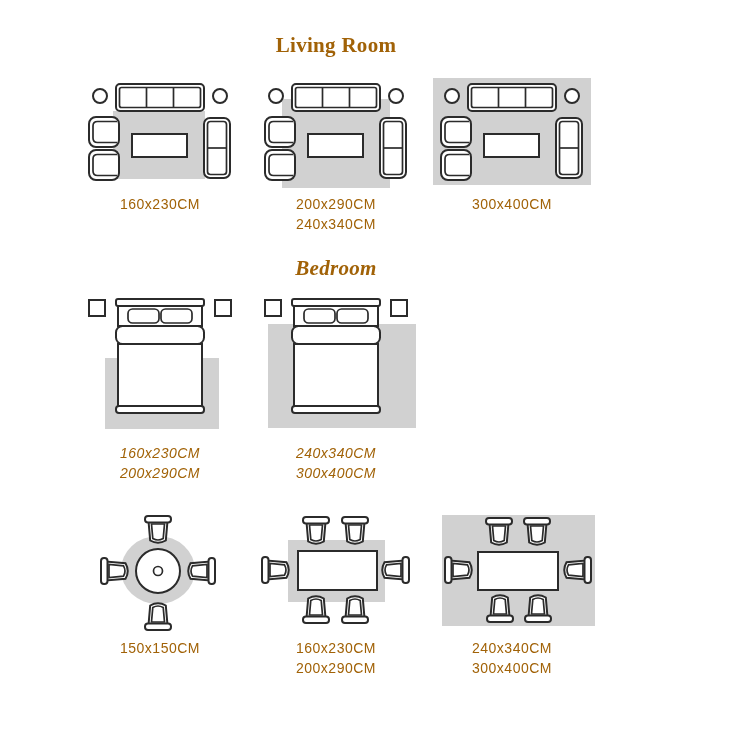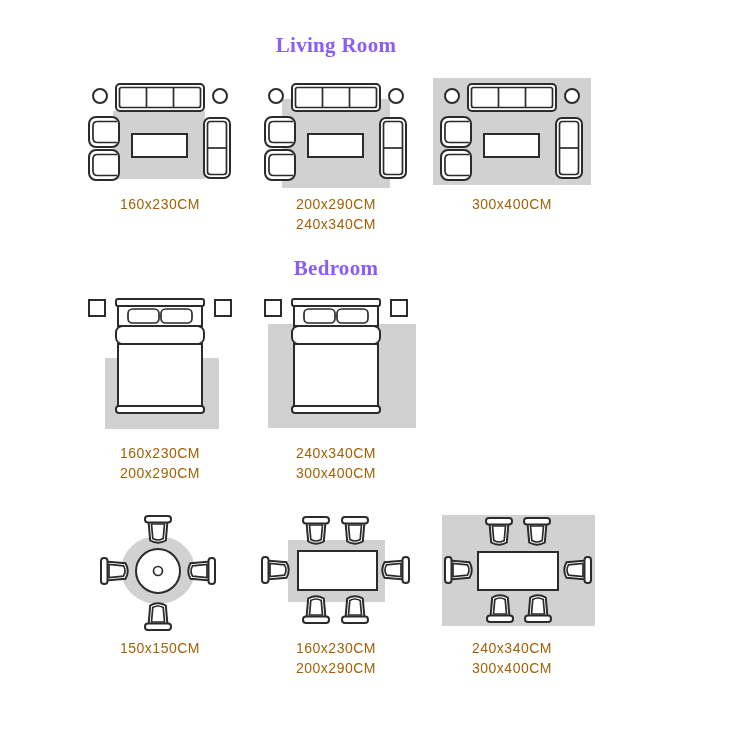--- a/index.html
+++ b/index.html
@@ -5,25 +5,25 @@
   * { box-sizing: border-box; }
   html, body { margin: 0; padding: 0; background: #ffffff; }
   .page {
     width: 752px; height: 734px; background: #ffffff; overflow: hidden;
     font-family: "Liberation Sans", sans-serif;
   }
   .content { margin-left: 72px; width: 528px; }
   .section-title {
     margin: 0; text-align: center;
     font-family: "Liberation Serif", serif; font-weight: bold;
-    font-size: 21px; line-height: 24px; color: #8b5cf6; letter-spacing: 0.3px;
+    font-size: 21px; line-height: 24px; color: #a16207; letter-spacing: 0.3px;
   }
   .sec-0 { padding-top: 33px; }
   .sec-0 .tiles { margin-top: 13px; }
-  .sec-1 { padding-top: 18px; }
+  .sec-1 { padding-top: 18px; font-style: italic; }
   .sec-1 .tiles { margin-top: 9px; }
   .sec-2 { padding-top: 7px; }
   .sec-2 .tiles { margin-top: 10px; }
   .tiles { display: flex; }
   .tile { width: 176px; margin: 0; padding: 0; }
   .tile svg { display: block; }
   .caption { margin-top: 4px; text-align: center; height: 44px; }
   .cap { display: inline-block; text-align: left; }
   .cap-line {
     display: block; height: 20px; font-size: 14px; line-height: 20px;

